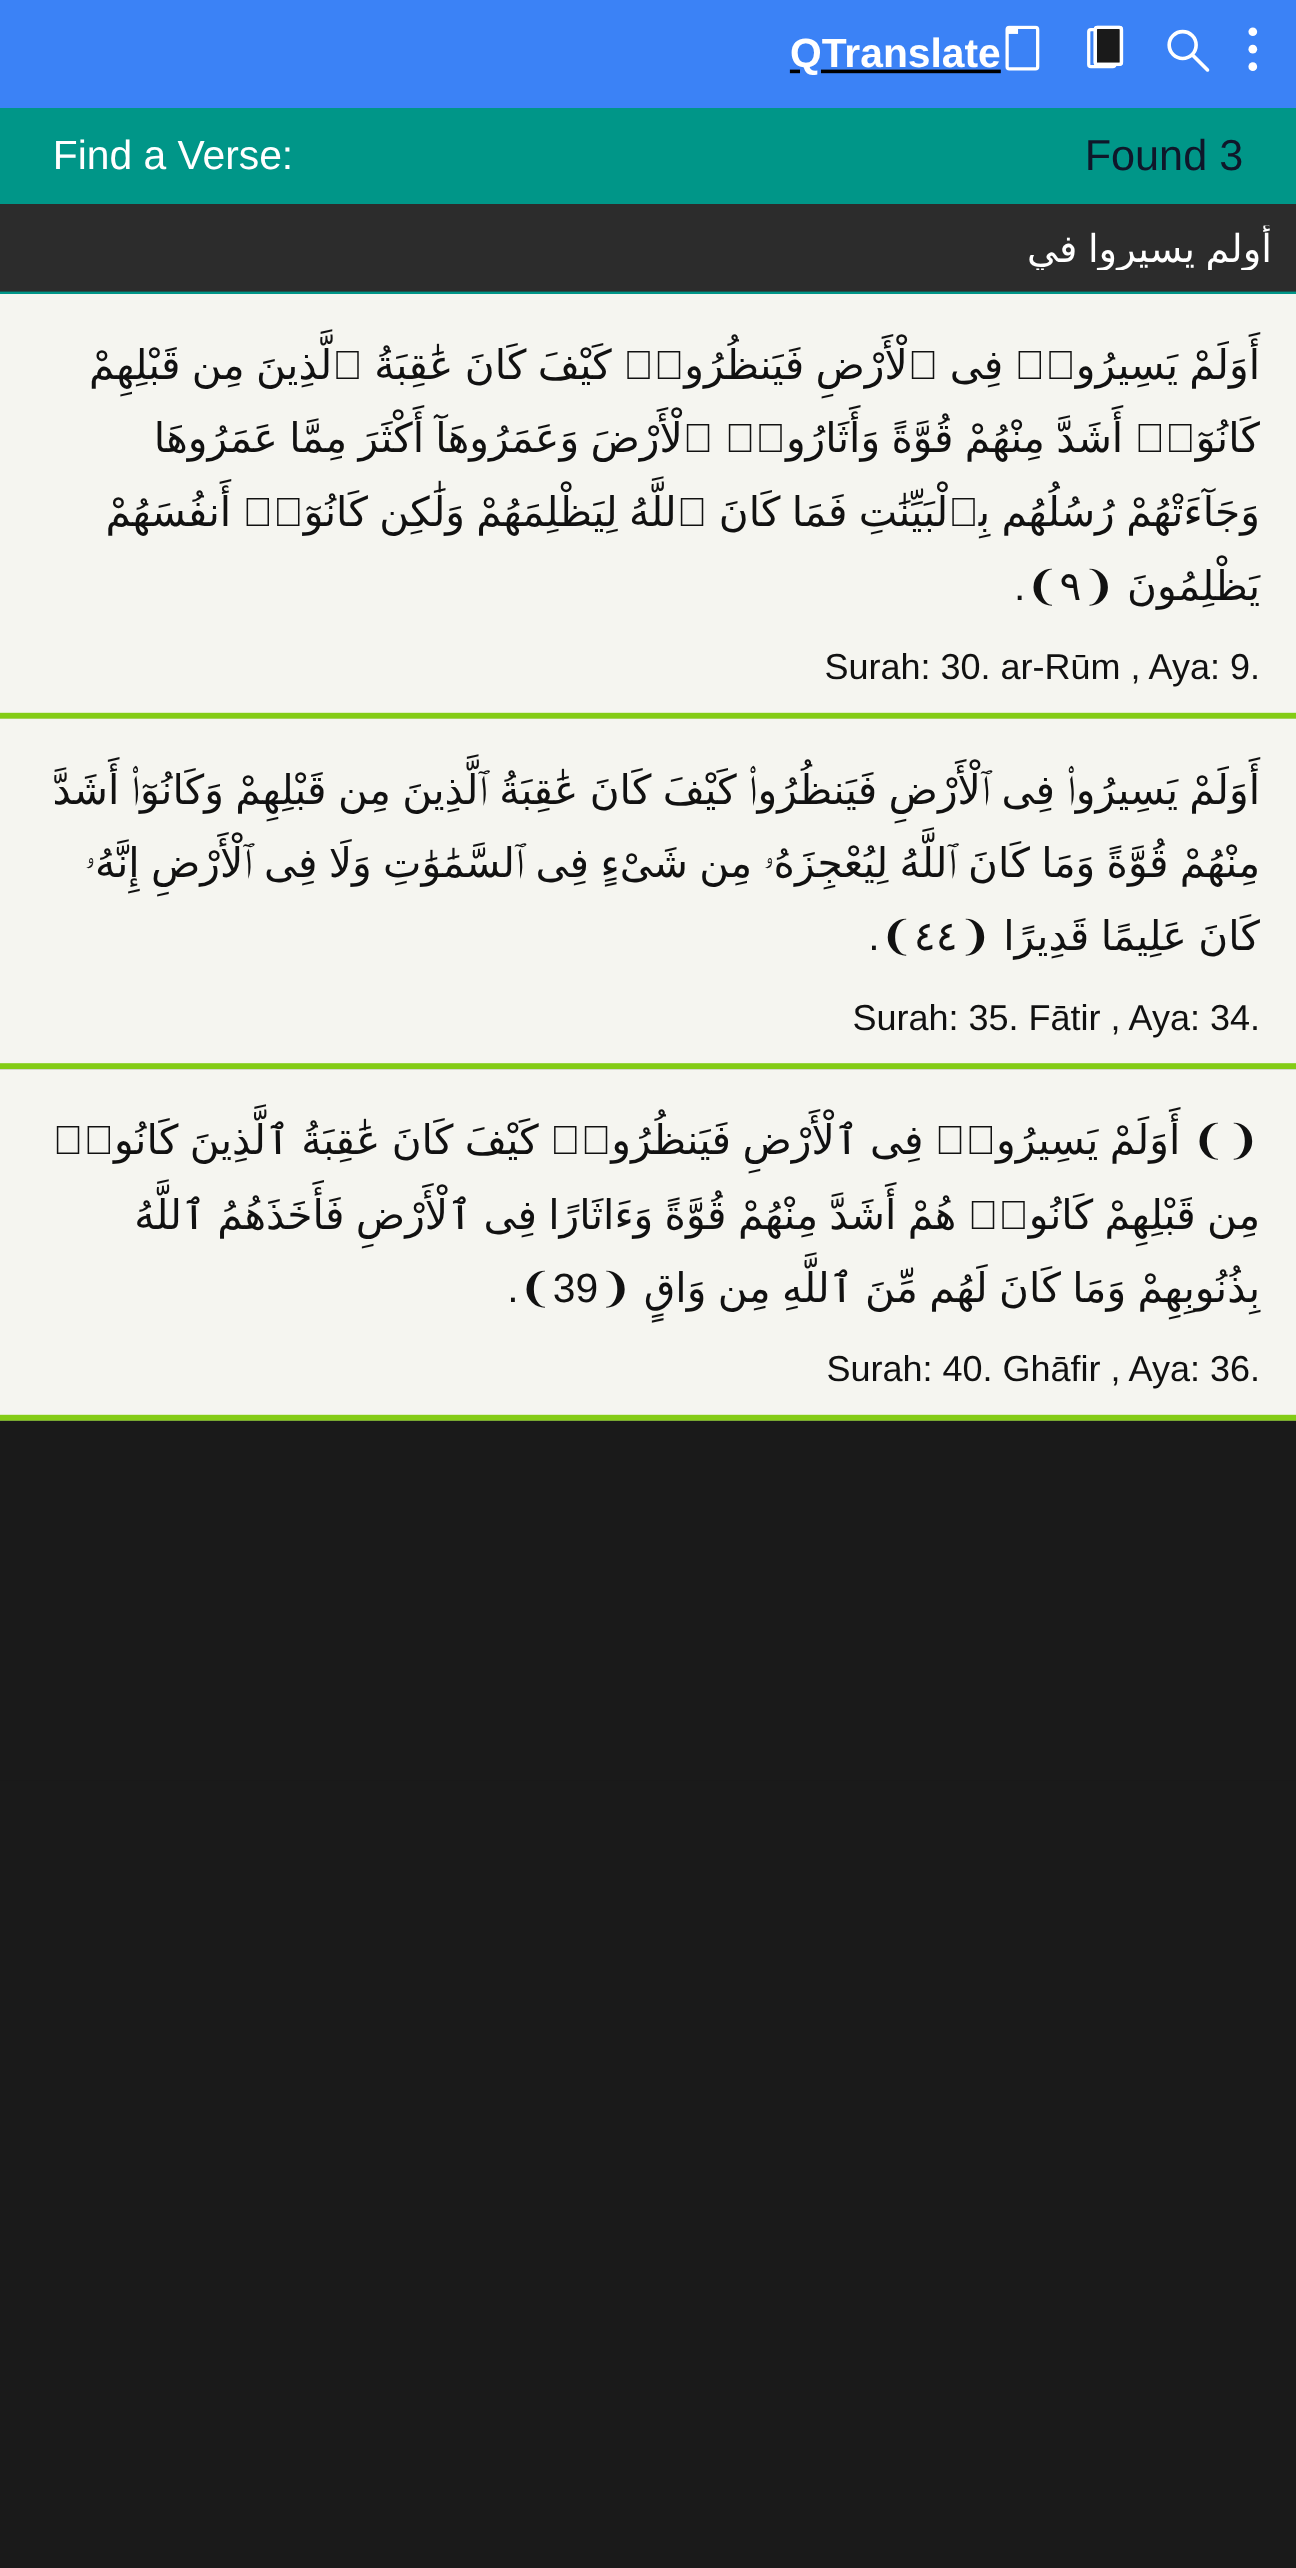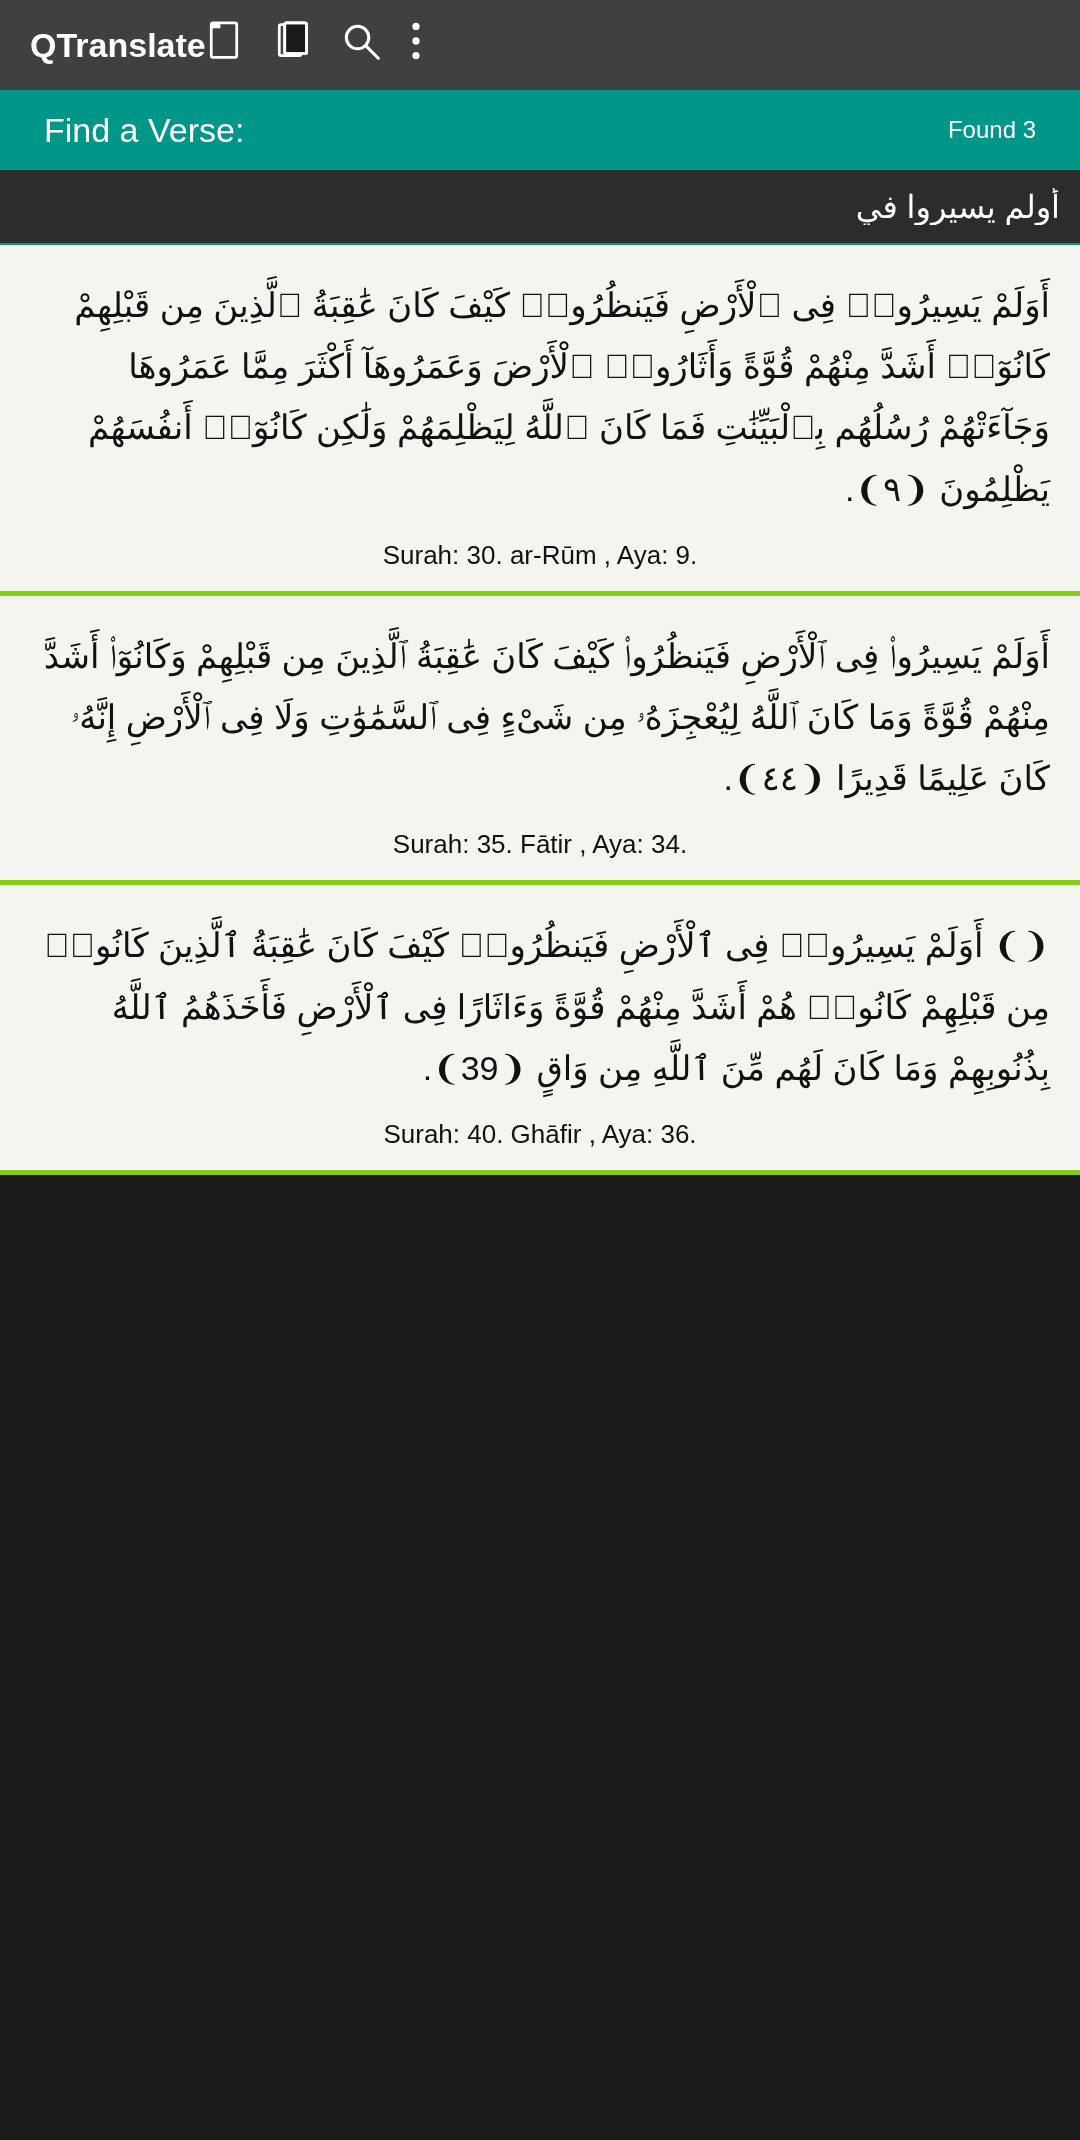--- a/index.html
+++ b/index.html
@@ -9,25 +9,26 @@
       min-height: 2140px;
       background: #1a1a1a;
       font-family: 'Arial', sans-serif;
       overflow-x: hidden;
     }
 
     
     .app-bar {
       width: 100%;
       height: 90px;
-      background: #404040;
+      background: #3b82f6;
       display: flex;
       align-items: center;
-      justify-content: flex-start;
+      justify-content: flex-end;
       padding: 0 30px;
+      text-decoration: underline;
     }
     .app-bar-title {
       color: #ffffff;
       font-size: 34px;
       font-weight: bold;
     }
     .app-bar-icons {
       display: flex;
       gap: 30px;
       align-items: center;
@@ -47,22 +48,22 @@
       align-items: center;
       justify-content: space-between;
       padding: 0 44px;
     }
     .find-label {
       color: #ffffff;
       font-size: 34px;
       font-weight: 500;
     }
     .found-count {
-      color: #ffffff;
-      font-size: 24px;
+      color: #0f172a;
+      font-size: 36px;
       font-weight: 400;
       margin-left: 48px;
     }
 
     
     .search-bar {
       width: 100%;
       height: 75px;
       background: #2c2c2c;
       display: flex;
@@ -92,23 +93,23 @@
       direction: rtl;
       text-align: right;
       font-size: 34px;
       line-height: 1.8;
       color: #111111;
       margin-bottom: 20px;
       font-family: 'Arial', 'Segoe UI', sans-serif;
     }
     .verse-ref {
       color: #111111;
-      font-size: 26px;
+      font-size: 30px;
       font-weight: 400;
-      text-align: center;
+      text-align: right;
       direction: ltr;
     }
 
     
     .footer-area {
       width: 100%;
       background: #1a1a1a;
       flex: 1;
       min-height: 300px;
     }

